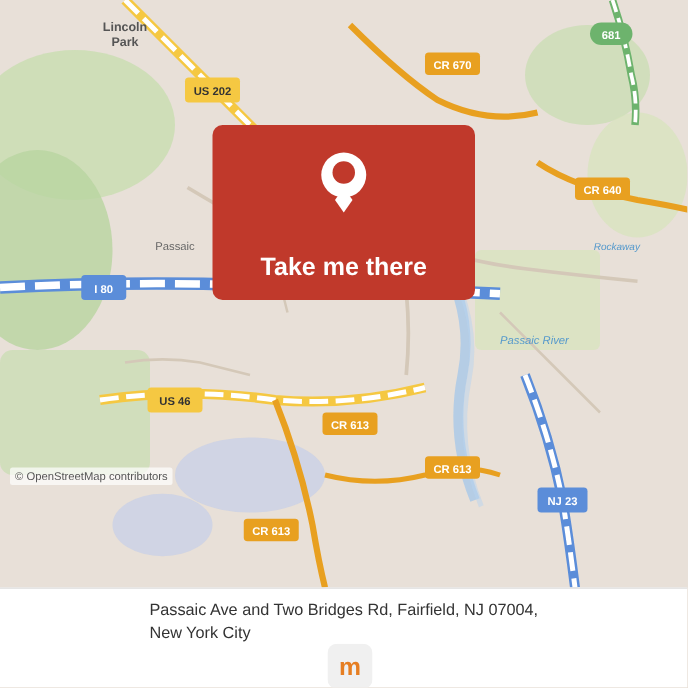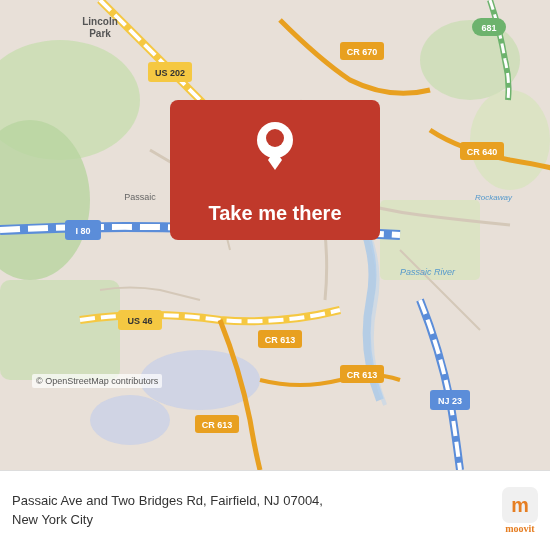--- a/index.html
+++ b/index.html
@@ -30,20 +30,21 @@
     
     #bottom-bar {
       width: 550px;
       height: 80px;
       background: white;
       display: flex;
       align-items: center;
       padding: 8px 12px;
       border-top: 1px solid #ddd;
       position: relative;
+      flex-direction: column;
     }
 
     #bottom-info {
       flex: 1;
     }
 
     #address-text {
       font-size: 13px;
       color: #333;
       line-height: 1.4;
@@ -70,21 +71,20 @@
 
     #osm-credit {
       position: absolute;
       bottom: 82px;
       left: 8px;
       font-size: 9px;
       color: #555;
       background: rgba(255,255,255,0.7);
       padding: 2px 4px;
       border-radius: 2px;
-      margin-left: 24px;
     }
   </style>
 </head>
 <body>
 
 <div id="map-container">
   
   <svg id="map-svg" viewBox="0 0 550 470" xmlns="http://www.w3.org/2000/svg">
 
     <rect width="550" height="470" fill="#e8e0d8"></rect>

